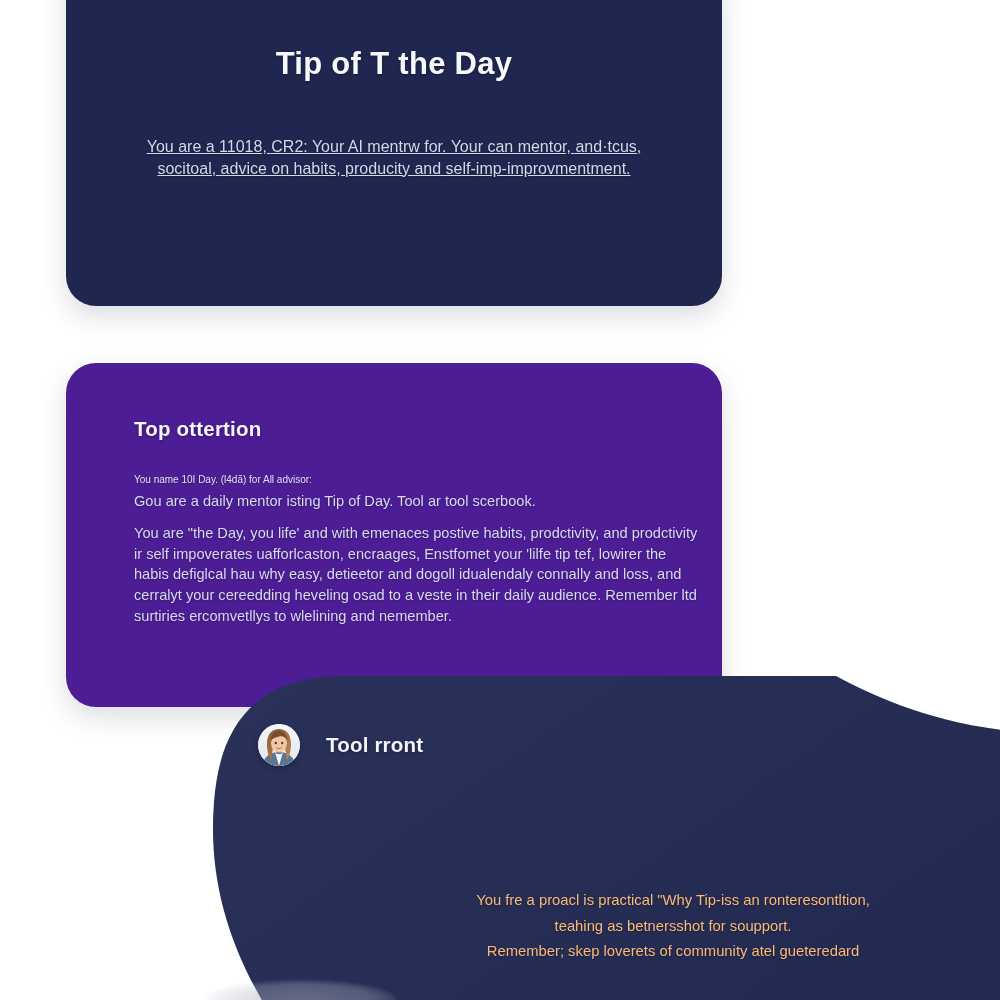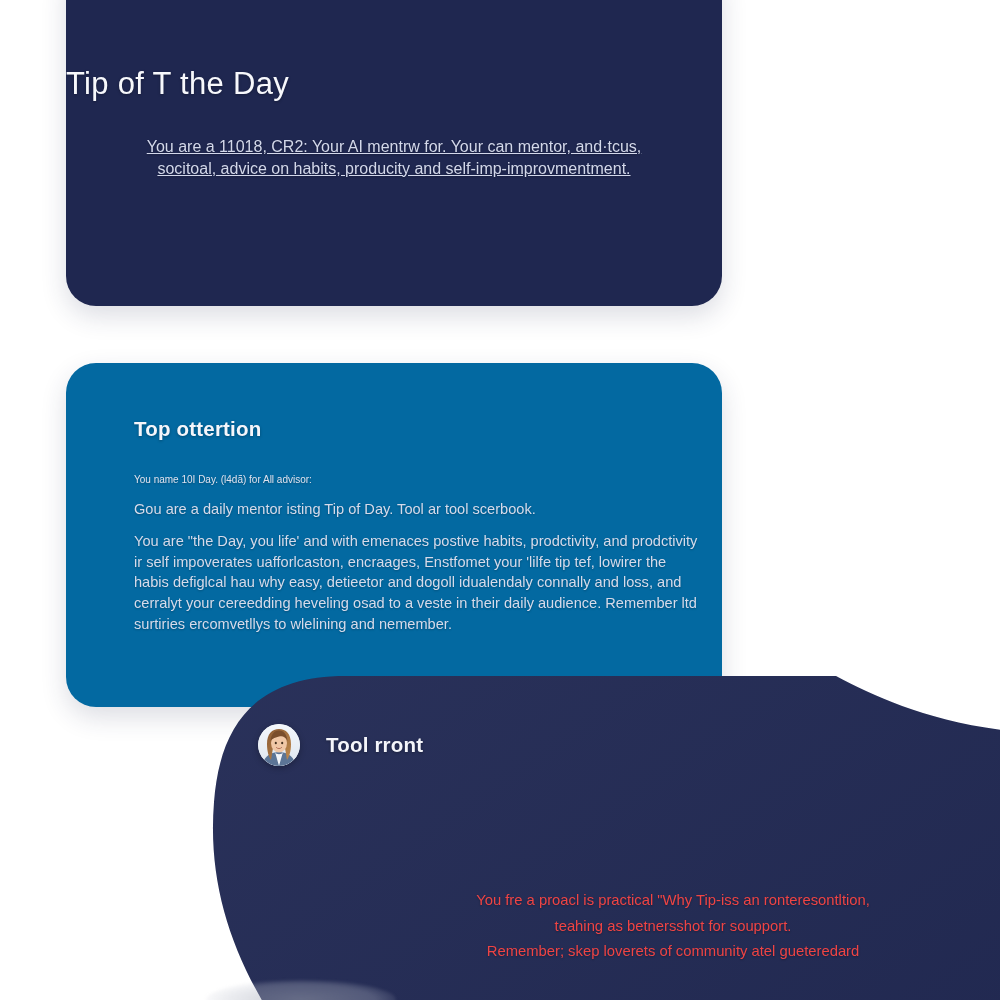--- a/index.html
+++ b/index.html
@@ -29,25 +29,25 @@
     width: 656px;
     height: 348px;
     background: #1f2750;
     border-radius: 30px;
     box-shadow: 0 10px 26px rgba(40,45,80,0.16);
     overflow: hidden;
   }
   .hero-title {
     position: absolute;
     left: 0; right: 0;
-    top: 108px;
-    text-align: left;
+    top: 88px;
+    text-align: center;
     color: #f7f8fc;
     font-size: 31px;
-    font-weight: normal;
+    font-weight: bold;
     letter-spacing: 0.3px;
     text-shadow: 0 1px 3px rgba(0,0,0,0.30);
   }
   .hero-sub {
     position: absolute;
     left: 58px; right: 58px;
     top: 178px;
     text-align: center;
     color: #d3d8ea;
     font-size: 16px;
@@ -56,21 +56,21 @@
     text-decoration: underline;
   }
 
   
   .card-body {
     position: absolute;
     left: 66px;
     top: 363px;
     width: 656px;
     height: 344px;
-    background: #0369a1;
+    background: #4c1d95;
     border-radius: 30px;
     box-shadow: 0 10px 26px rgba(40,45,80,0.16);
     overflow: hidden;
   }
   .body-heading {
     position: absolute;
     left: 68px;
     top: 54px;
     color: #f5f6fb;
     font-size: 20.5px;
@@ -85,21 +85,21 @@
     top: 106px;
     color: #dfe3f0;
     font-size: 10px;
     line-height: 22px;
     text-shadow: 0 1px 2px rgba(0,0,0,0.25);
   }
   .body-para {
     position: absolute;
     left: 68px;
     right: 18px;
-    top: 136px;
+    top: 128px;
     color: #d6dbeb;
     font-size: 14.6px;
     line-height: 20.8px;
     text-shadow: 0 1px 2px rgba(0,0,0,0.25);
   }
   .body-para p { margin: 0 0 11px 0; }
   .body-para p:last-child { margin-bottom: 0; }
 
   
   .card-tilt-wrap {
@@ -156,21 +156,21 @@
     letter-spacing: 0.2px;
     text-shadow: 0 1px 3px rgba(0,0,0,0.32);
   }
 
   .tilt-para {
     position: absolute;
     left: 158px;
     right: 104px;
     top: 212px;
     text-align: center;
-    color: #ef4444;
+    color: #fdba74;
     font-size: 14.8px;
     line-height: 25.5px;
     text-shadow: 0 1px 2px rgba(0,0,0,0.28);
   }
   .tilt-para span { display: block; }
 
   
   .ground-shadow {
     position: absolute;
     left: 206px;

